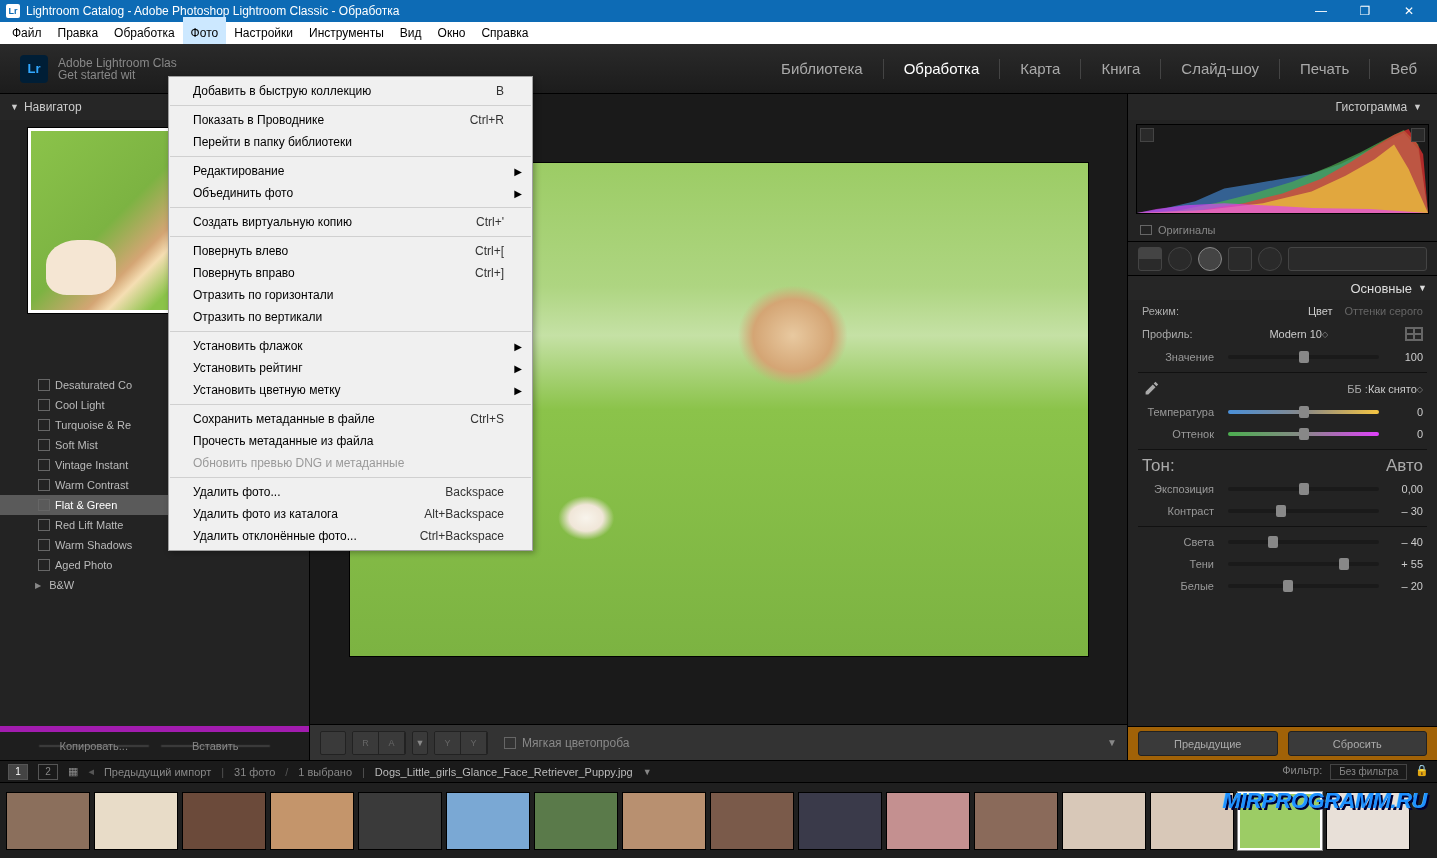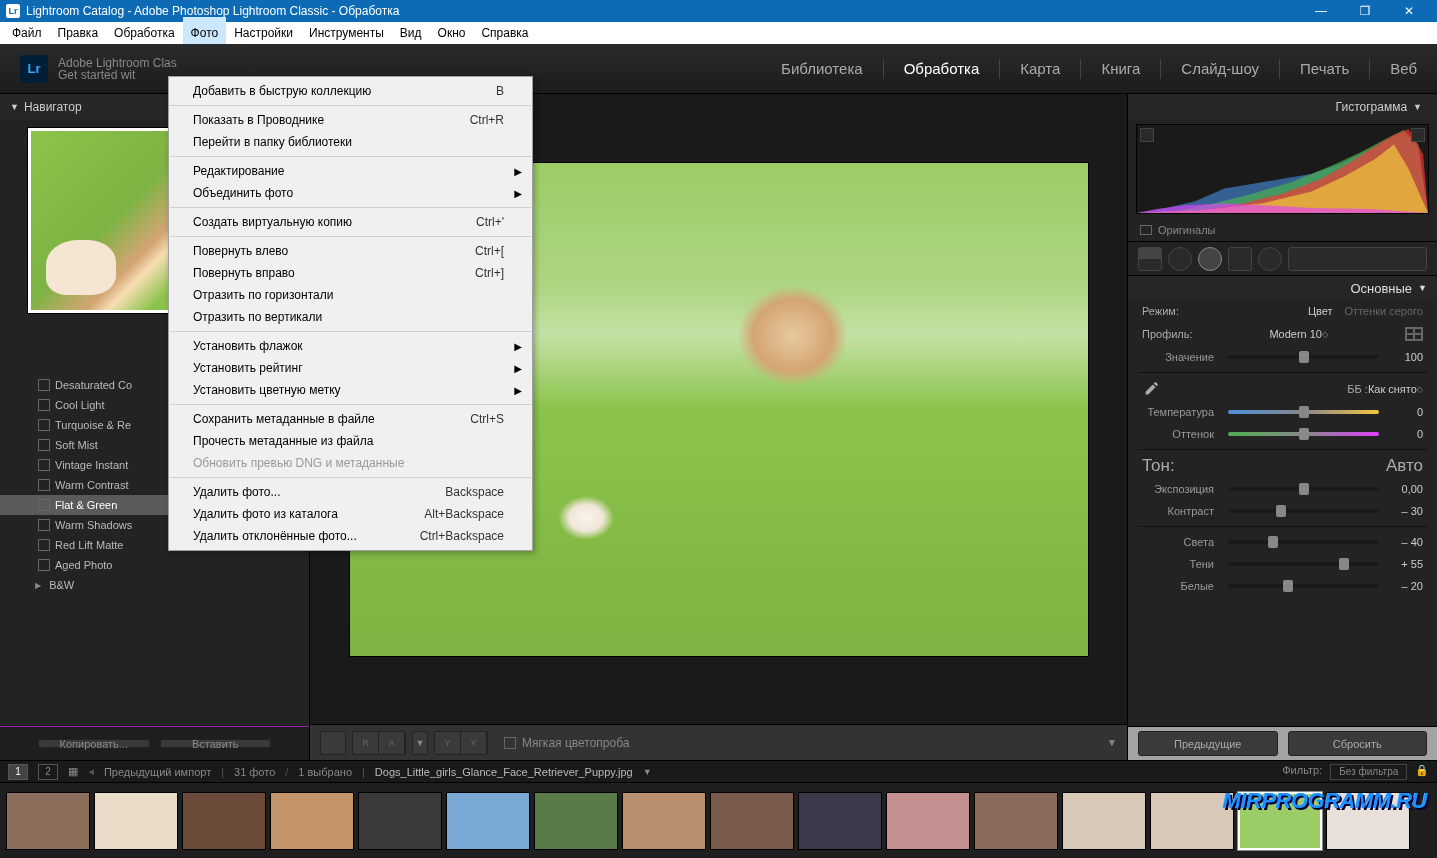--- a/index.html
+++ b/index.html
@@ -29,21 +29,21 @@
 .panel-hdr .rt{font-size:10px;color:#888}
 .nav-preview{margin:8px 28px;border:3px solid #fff;box-shadow:0 0 0 1px #000;height:185px;background:linear-gradient(135deg,#8bc34a 0%,#7cb342 40%,#d4a574 55%,#f5deb3 60%,#8bc34a 70%);position:relative;overflow:hidden}
 .nav-preview::before{content:"";position:absolute;left:15px;bottom:15px;width:70px;height:55px;background:#f5e6d3;border-radius:45% 40% 35% 30%}
 .preset-list{flex:1;overflow:hidden;padding:4px 0;margin-top:50px}
 .preset-item{height:20px;display:flex;align-items:center;padding:0 10px 0 55px;font-size:11px;color:#bbb;cursor:pointer;position:relative}
 .preset-item::before{content:"";position:absolute;left:38px;top:4px;width:10px;height:10px;border:1px solid #666}
 .preset-item.sel{background:#5a5a5a;color:#fff}
 .preset-item.bw{padding-left:35px}
 .preset-item.bw::before{display:none}
 .preset-item.bw .tri2{margin-right:8px;font-size:8px;color:#888}
-.left-footer{height:34px;display:flex;gap:10px;padding:12px 38px;border-top:1px solid #a21caf;background:#1e1e1e}
+.left-footer{height:34px;display:flex;gap:10px;padding:12px 38px;border-top:6px solid #a21caf;background:#1e1e1e}
 .lf-btn{flex:1;background:#3a3a3a;border:1px solid #222;color:#888;font-size:11px;display:flex;align-items:center;justify-content:center;cursor:pointer;border-radius:3px}
 .center{flex:1;display:flex;flex-direction:column;background:#1a1a1a}
 .canvas{flex:1;display:flex;align-items:center;justify-content:center;padding:14px}
 .photo{width:100%;height:100%;max-width:740px;max-height:495px;background:radial-gradient(ellipse 220px 200px at 60% 35%,#e8c9a0 0%,#d4a574 18%,transparent 25%),radial-gradient(ellipse 140px 110px at 32% 72%,#f8f4ec 0%,#f0e6d8 12%,transparent 20%),linear-gradient(180deg,#9ccc65 0%,#aed581 25%,#c5e1a5 35%,#8bc34a 50%,#7cb342 100%);border:1px solid #000;position:relative;overflow:hidden}
 .toolbar{height:36px;background:#333;border-top:1px solid #000;display:flex;align-items:center;padding:0 10px;gap:6px;font-size:12px;color:#888}
 .tb-btn{width:26px;height:24px;background:#3a3a3a;border:1px solid #222;border-radius:2px}
 .tb-group{display:flex;border:1px solid #222;border-radius:2px;overflow:hidden}
 .tb-group .tb-seg{width:26px;height:22px;background:#3a3a3a;display:flex;align-items:center;justify-content:center;font-size:9px;color:#666;border-right:1px solid #222}
 .tb-check{display:flex;align-items:center;gap:6px;margin-left:10px}
 .tb-check .box{width:12px;height:12px;border:1px solid #666}
@@ -70,21 +70,21 @@
 .ctl-row.mode{justify-content:space-between}
 .ctl-row .opt{color:#ccc}
 .ctl-row .opt.dim{color:#666}
 .sel-row{display:flex;align-items:center;justify-content:space-between;padding:4px 14px;font-size:11px;height:24px}
 .sel-val{color:#ccc;display:flex;align-items:center;}
 .sel-val .dd{font-size:8px;color:#888}
 .grid-btn{width:18px;height:14px;border:1px solid #666;display:grid;grid-template-columns:1fr 1fr;grid-template-rows:1fr 1fr}
 .grid-btn div{border:0.5px solid #666}
 .divider{height:1px;background:#111;margin:4px 10px}
 .ton-hdr{display:flex;justify-content:space-between;padding:2px 14px;font-size:17px;color:#aaa}
-.right-footer{height:34px;display:flex;gap:10px;padding:4px 10px;border-top:1px solid #000;background:#a3a3a3}
+.right-footer{height:34px;display:flex;gap:10px;padding:4px 10px;border-top:1px solid #000;background:#a16207}
 .rf-btn{flex:1;background:#3a3a3a;border:1px solid #222;color:#aaa;font-size:11px;display:flex;align-items:center;justify-content:center;cursor:pointer;border-radius:3px}
 .statusbar{height:22px;background:#1a1a1a;display:flex;align-items:center;padding:0 8px;font-size:11px;color:#888;gap:10px;border-top:1px solid #000}
 .sb-num{width:20px;height:16px;border:1px solid #555;display:flex;align-items:center;justify-content:center;font-size:10px}
 .sb-num.sel{background:#444;color:#fff}
 .sb-sep{color:#555}
 .filmstrip{height:76px;background:#1f1f1f;display:flex;align-items:center;padding:3px 6px;gap:4px;border-top:1px solid #000;overflow:hidden}
 .thumb{width:84px;height:58px;border:1px solid #000;background:#4a4a4a;flex-shrink:0;position:relative}
 .thumb.sel{border:2px solid #fff;outline:1px solid #888}
 .watermark{position:absolute;right:10px;bottom:44px;font-size:22px;font-weight:900;font-style:italic;color:#1e90ff;text-shadow:2px 2px 0 #003,-.5px -.5px 0 #6cf;letter-spacing:-.5px;pointer-events:none}
 
@@ -190,22 +190,22 @@
       </div>
       <div class="nav-preview"></div>
       <div class="preset-list" id="presets">
           <div class="preset-item">Desaturated Co</div>
           <div class="preset-item">Cool Light</div>
           <div class="preset-item">Turquoise &amp; Re</div>
           <div class="preset-item">Soft Mist</div>
           <div class="preset-item">Vintage Instant</div>
           <div class="preset-item">Warm Contrast</div>
           <div class="preset-item sel">Flat &amp; Green</div>
+          <div class="preset-item">Red Lift Matte</div>
           <div class="preset-item">Warm Shadows</div>
-          <div class="preset-item">Red Lift Matte</div>
           <div class="preset-item">Aged Photo</div>
           <div class="preset-item bw"><span class="tri2">▶</span>B&amp;W</div>
         </div>
       <div class="left-footer">
         <div class="lf-btn">Копировать...</div>
         <div class="lf-btn">Вставить</div>
       </div>
     </div>
 
     <div class="center">

